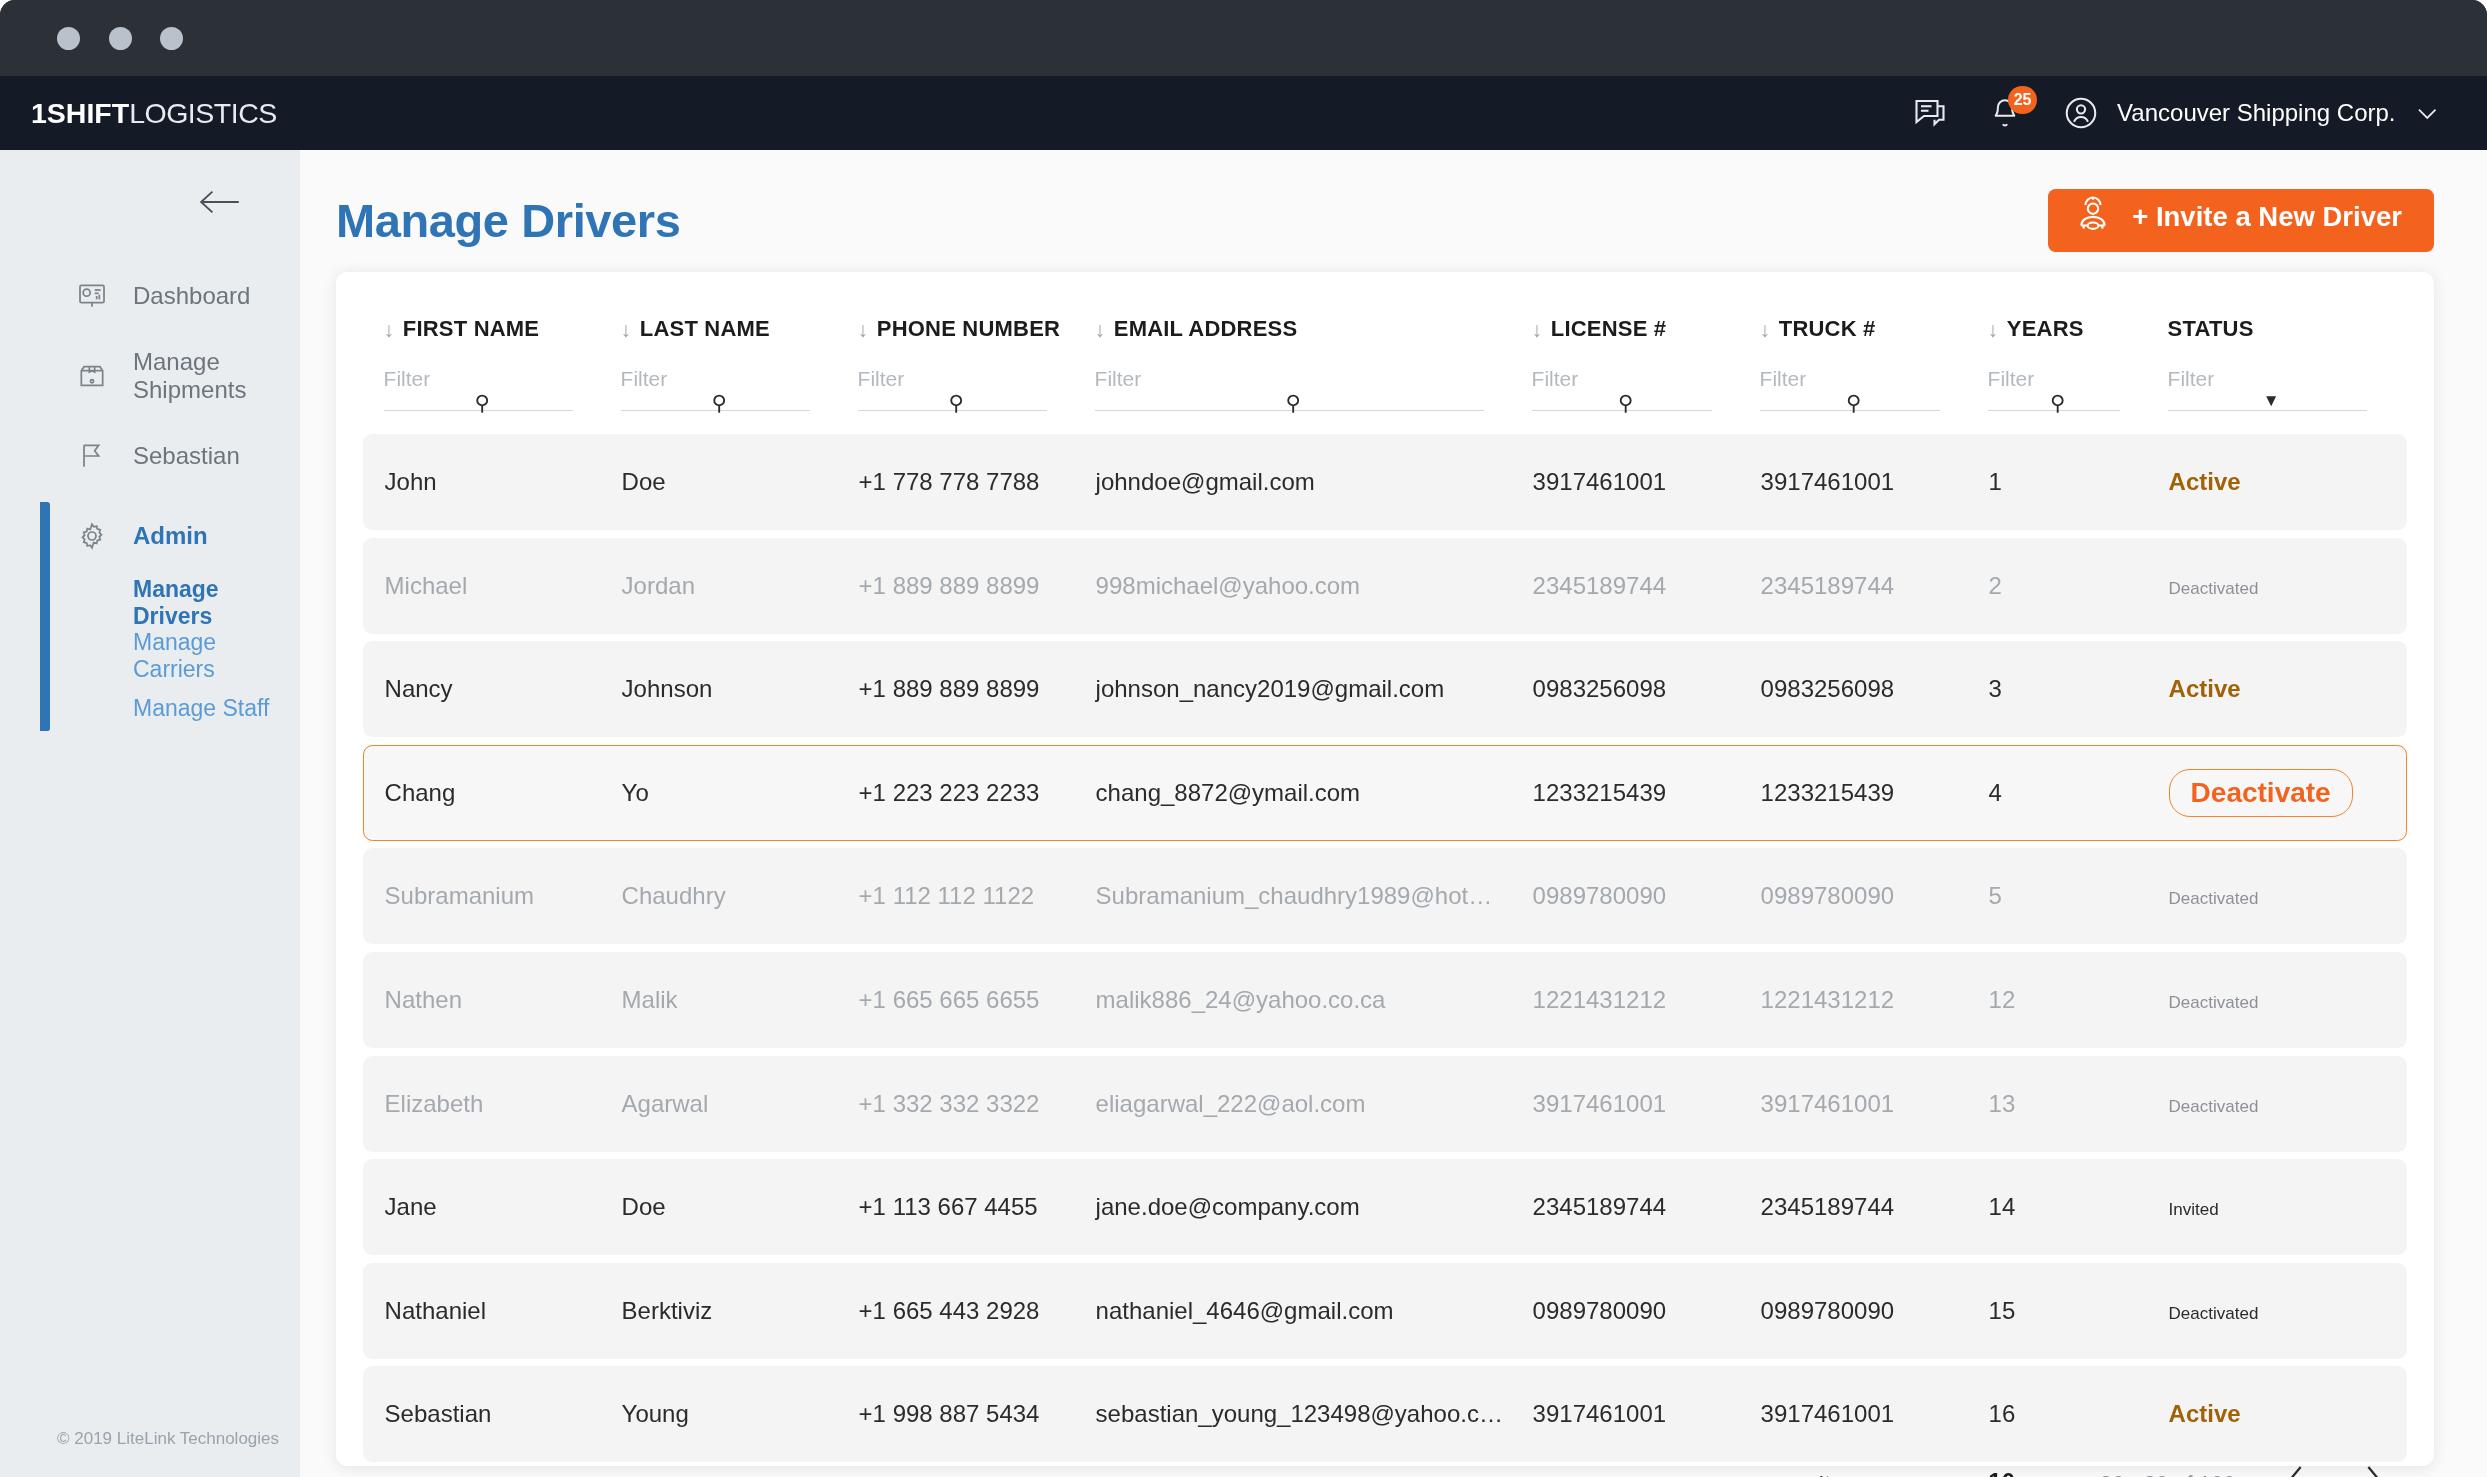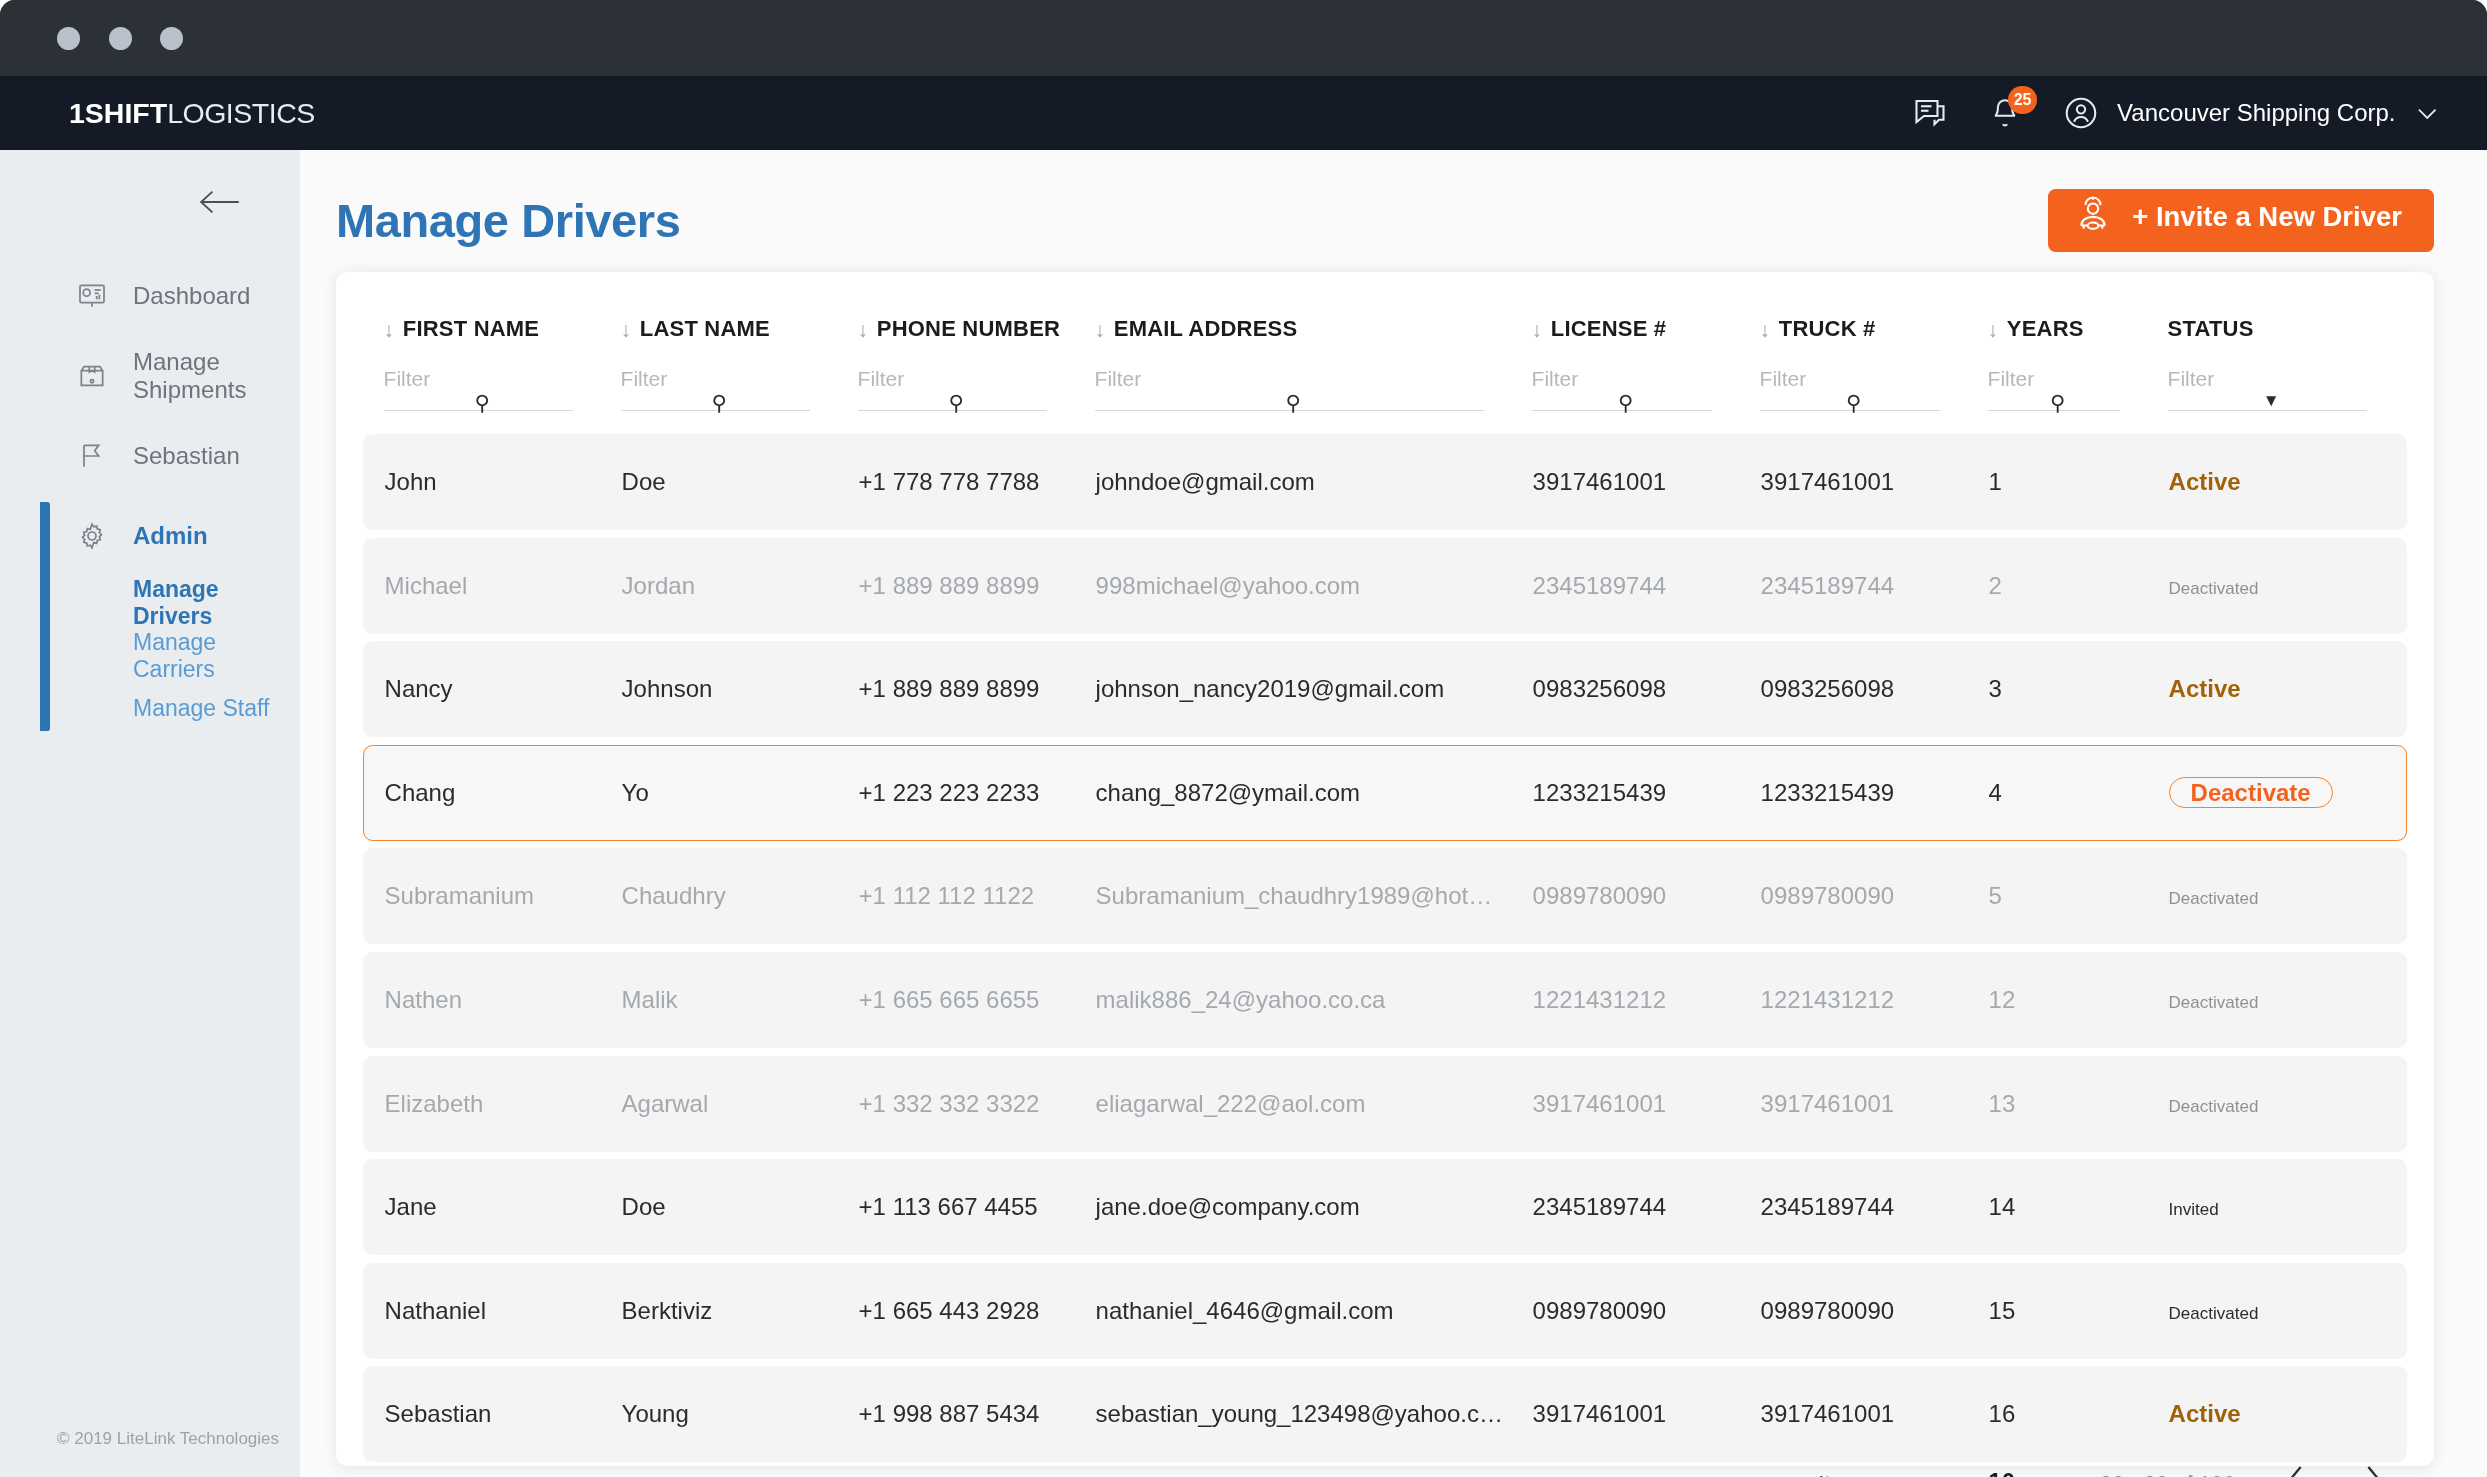--- a/index.html
+++ b/index.html
@@ -28,21 +28,21 @@
   }
   .dot { width: 23px; height: 23px; border-radius: 50%; background: #b9c2cb; }
 
   
   .appbar {
     height: 74px;
     background: #151b26;
     display: flex;
     align-items: center;
     justify-content: space-between;
-    padding: 0 46px 0 69px;
+    padding: 0 46px 0 31px;
   }
   .logo {
     font-size: 28.5px;
     letter-spacing: -0.5px;
     color: #ffffff;
     white-space: nowrap;
     user-select: none;
   }
   .logo .b { font-weight: 800; letter-spacing: 0px; }
   .logo .l { font-weight: 300; color: #e7eaee; }
@@ -211,23 +211,23 @@
   .status-active { color: #a16207; font-weight: 700; font-size: 24px; }
   .status-plain { color: #2b2b2b; font-size: 17px; margin-top: 8px; }
   .row.dim .status-plain { color: #8d9196; }
   .deactivate-pill {
     display: inline-flex;
     align-items: center;
     justify-content: center;
     border: 1.9px solid #f4832a;
     color: #f4631e;
     font-weight: 700;
-    font-size: 24px;
+    font-size: 28px;
     border-radius: 21px;
-    height: 31px;
+    height: 48px;
     padding: 0 21px;
     background: transparent;
     cursor: pointer;
     font-family: "Liberation Sans", sans-serif;
   }
 
   
   .pager {
     margin-top: auto;
     height: 112px;

